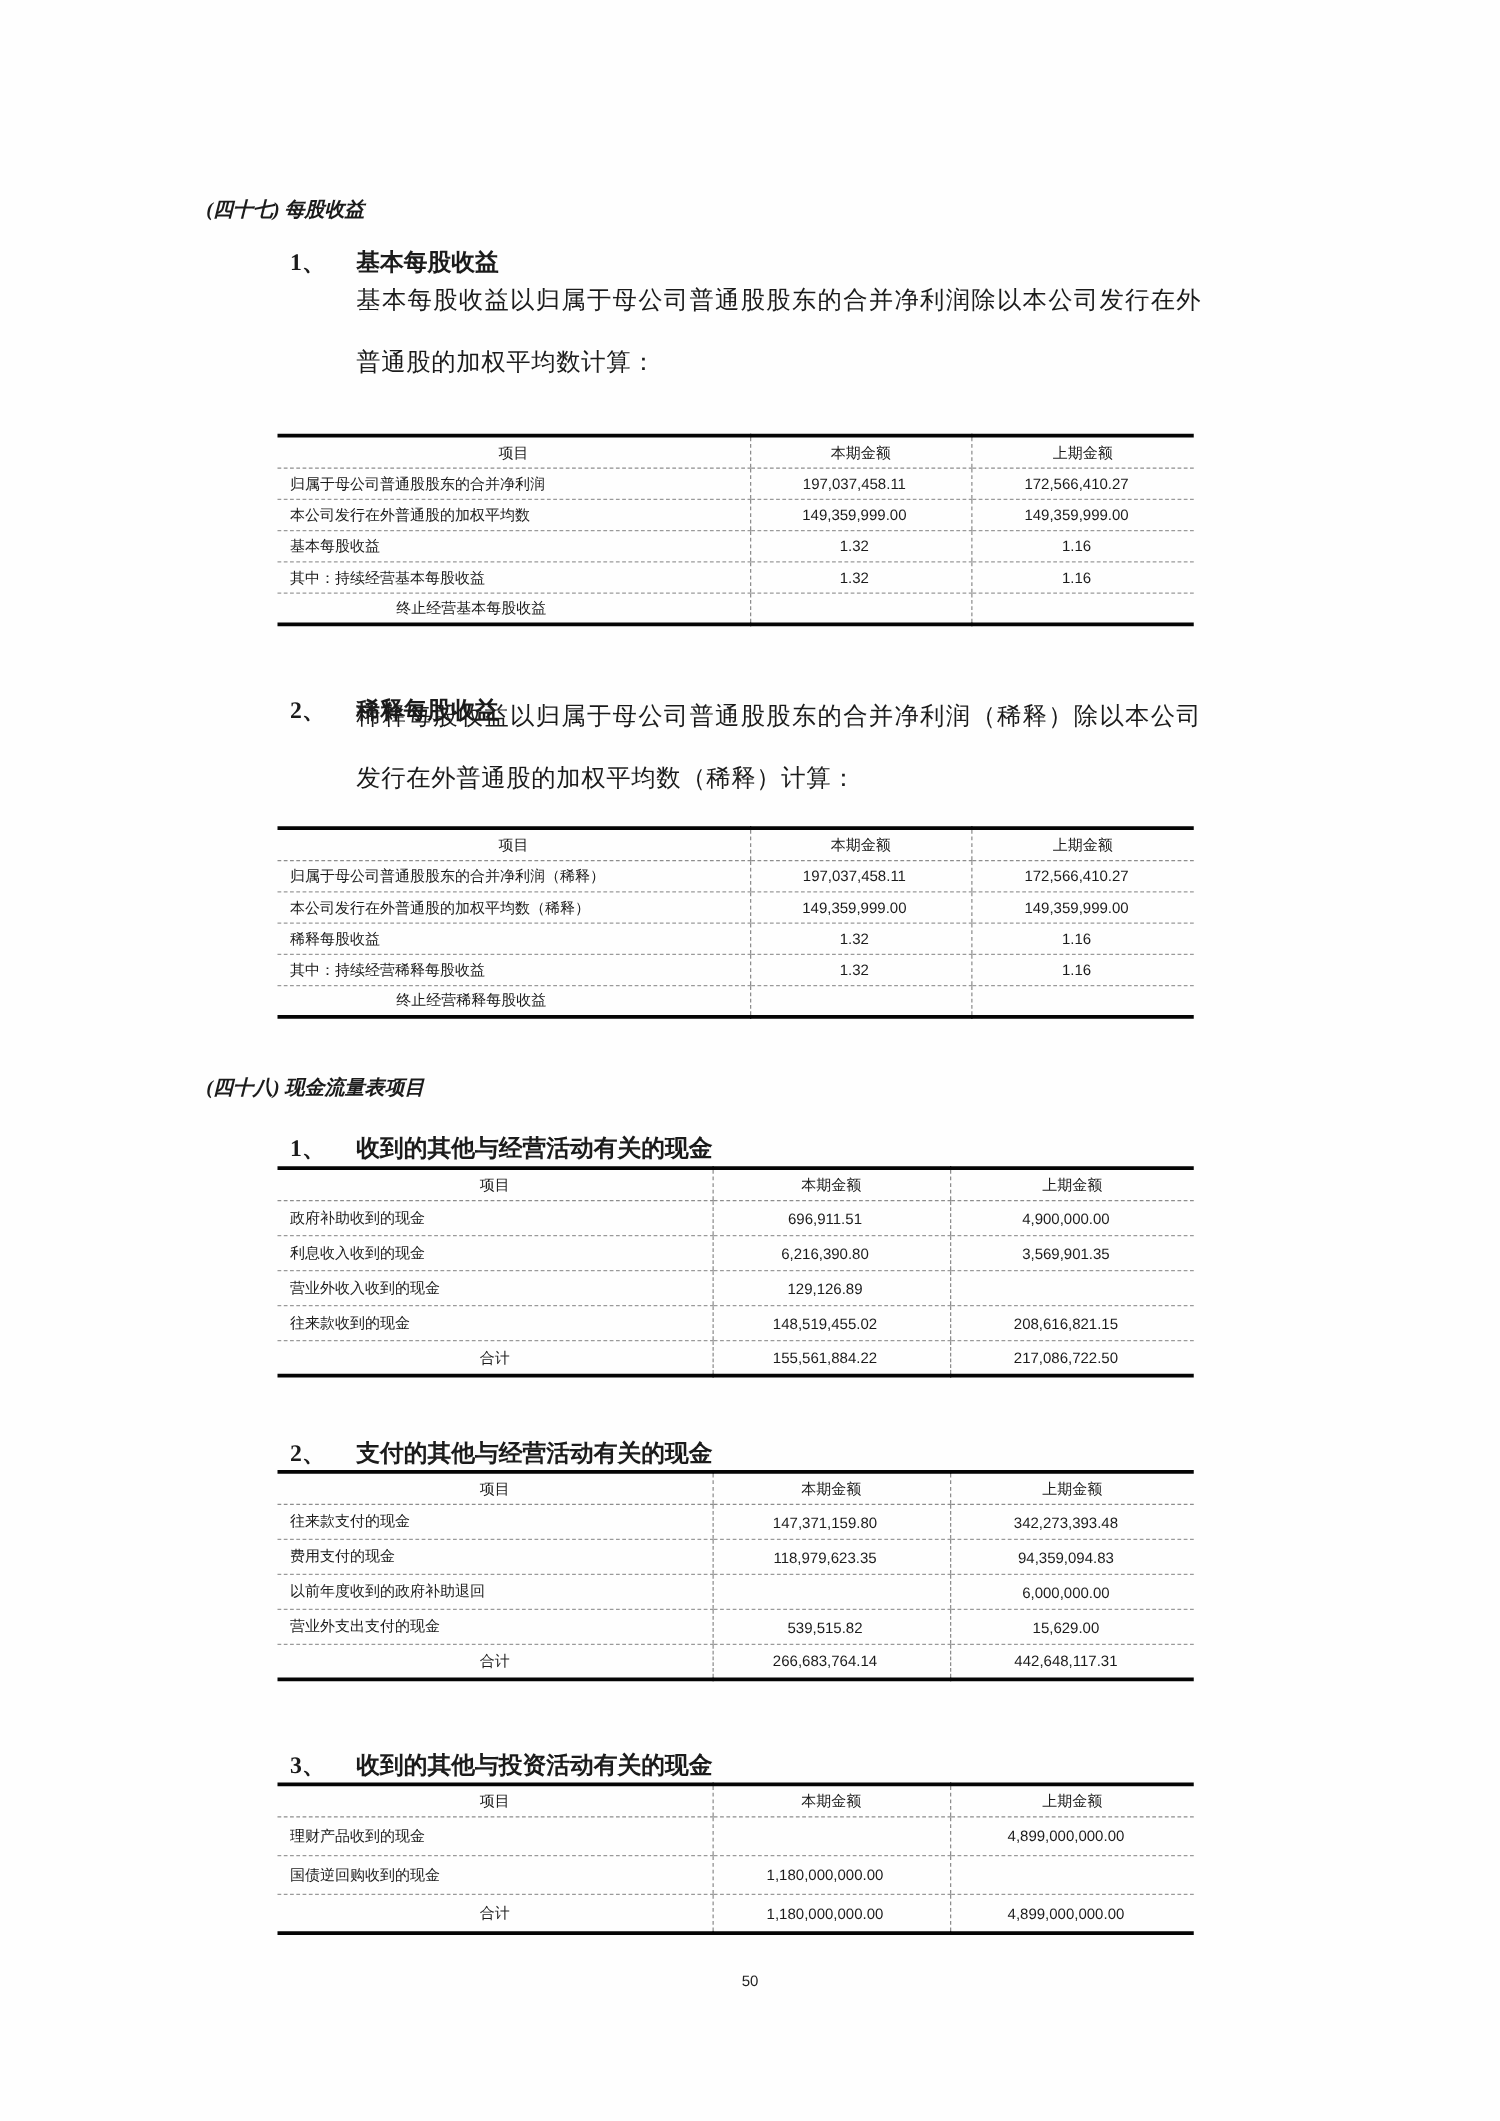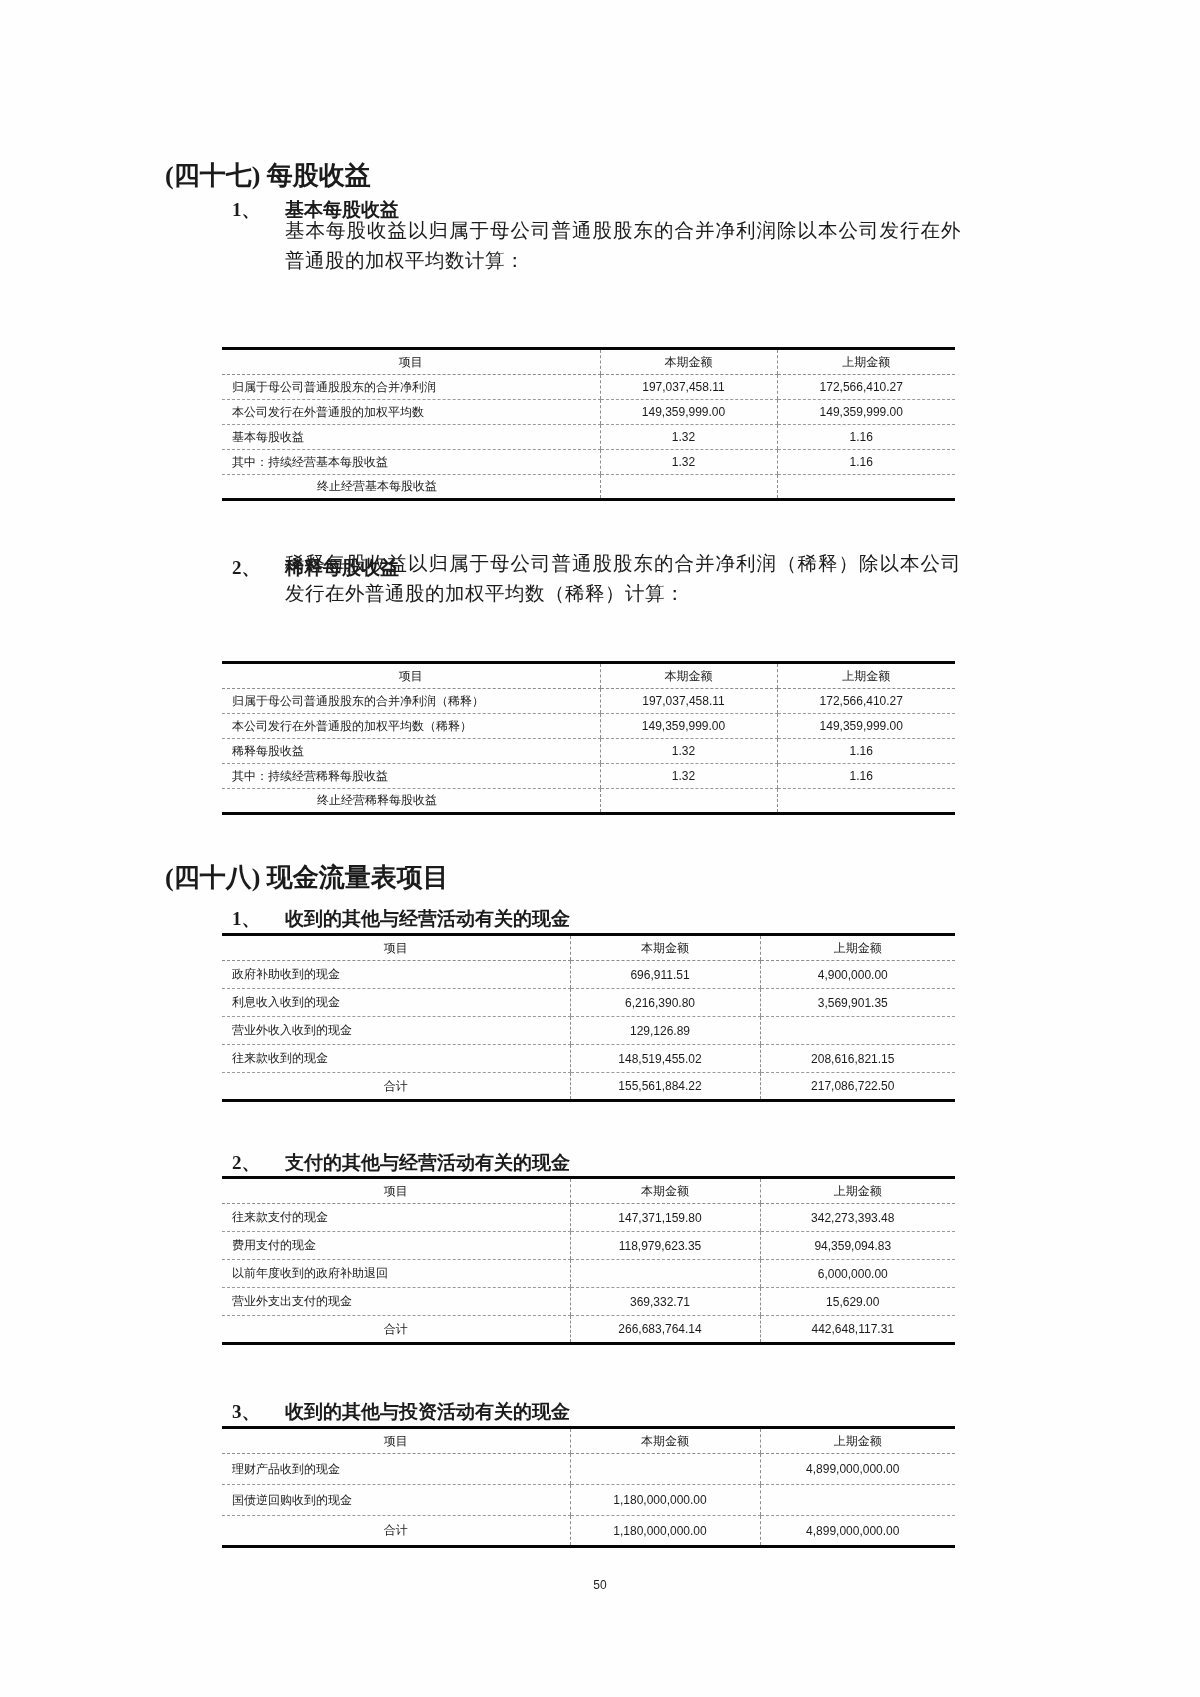--- a/index.html
+++ b/index.html
@@ -5,27 +5,27 @@
   * { margin:0; padding:0; box-sizing:border-box; }
   html,body { background:#ffffff; }
   body { font-family:"Liberation Serif","DejaVu Serif",serif; color:#1b1b1b; }
   .page {
     position:relative; width:1200px; height:1697px;
     margin:0 auto; background:#fefefe; overflow:hidden;
   }
   .abs { position:absolute; }
 
   
-  .sec-heading { left:165px; font-size:26px; font-weight:bold; }
+  .sec-heading { left:165px; font-size:16px; font-weight:bold;font-style:italic; }
   .sub-heading { left:232px; font-size:19px; font-weight:bold; display:flex; }
   .sub-heading .num { display:inline-block; width:53px; }
 
   
   .para {
-    left:285px; width:676px; font-size:19.5px; line-height:30px;
+    left:285px; width:676px; font-size:19.5px; line-height:50px;
     text-align:justify; letter-spacing:0.5px;
   }
 
   
   table.fintable {
     left:222px; width:733px; border-collapse:collapse; table-layout:fixed;
     border-top:3px solid #050505; border-bottom:3px solid #050505;
     font-size:12px;
   }
   table.fintable col.c1 { width:378px; }
@@ -242,21 +242,21 @@
         <td class="num">118,979,623.35</td>
         <td class="num">94,359,094.83</td>
       </tr>
       <tr>
         <td class="lbl">以前年度收到的政府补助退回</td>
         <td class="num"></td>
         <td class="num">6,000,000.00</td>
       </tr>
       <tr>
         <td class="lbl">营业外支出支付的现金</td>
-        <td class="num">369,332.71</td>
+        <td class="num">539,515.82</td>
         <td class="num">15,629.00</td>
       </tr>
       <tr>
         <td class="lbl total">合计</td>
         <td class="num">266,683,764.14</td>
         <td class="num">442,648,117.31</td>
       </tr>
     </tbody>
   </table>
 

